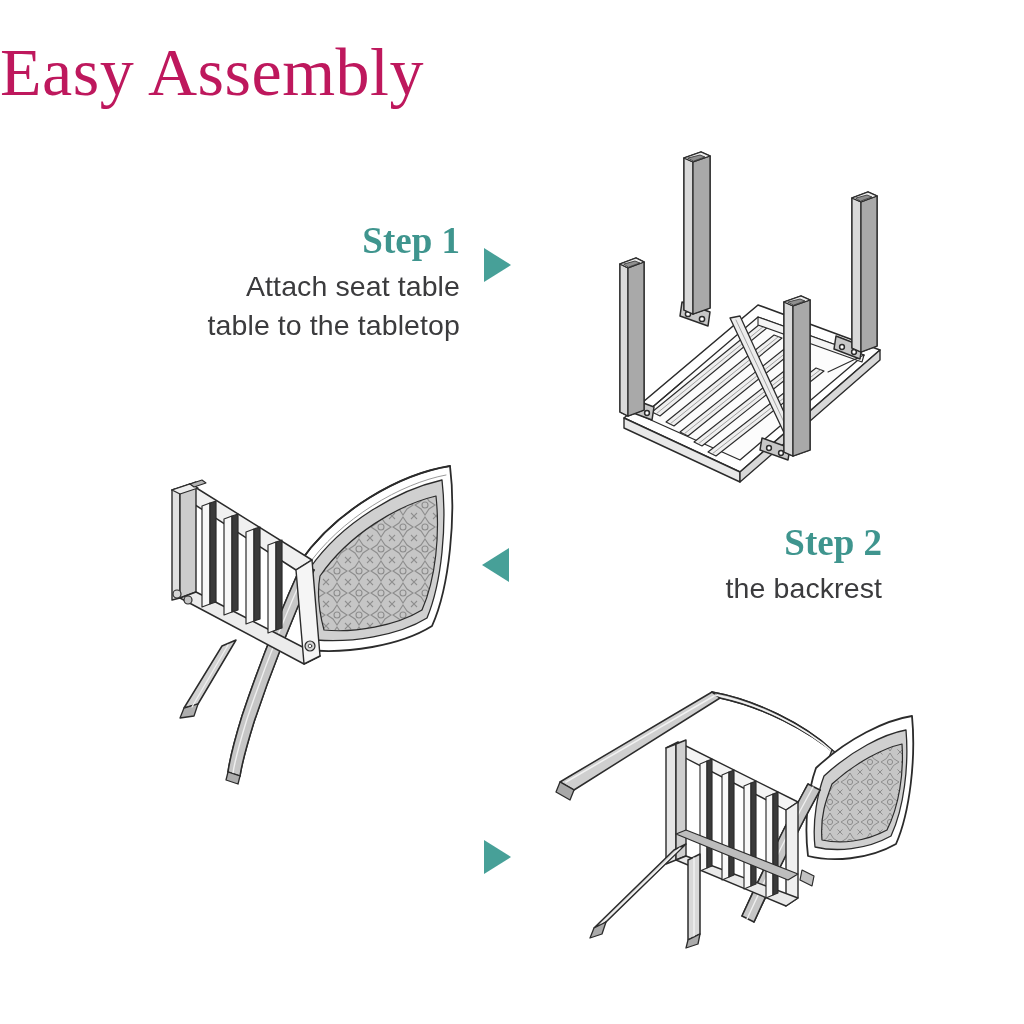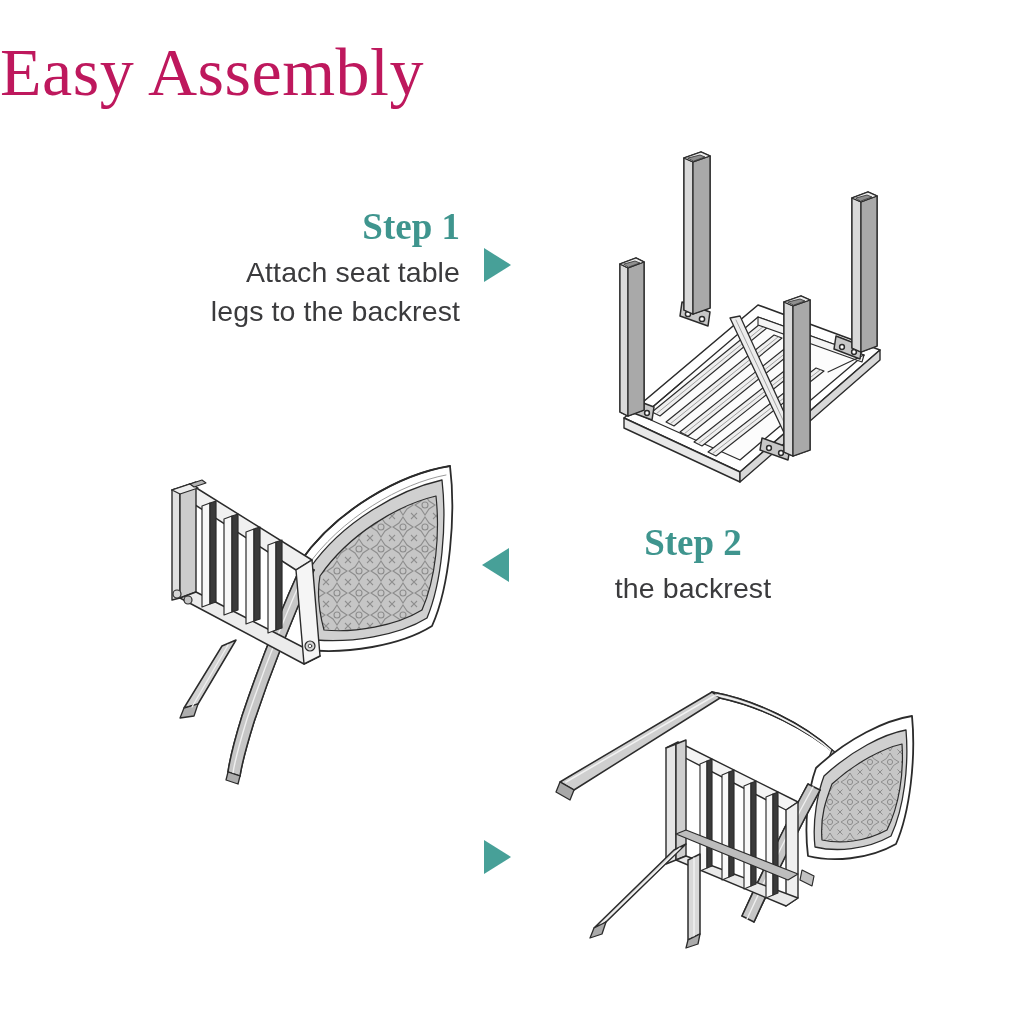--- a/index.html
+++ b/index.html
@@ -46,21 +46,21 @@
   .step-desc {
     font-family: "Liberation Sans", sans-serif;
     font-weight: 300;
     font-size: 28.5px;
     line-height: 1.38;
     color: #3b3b3d;
     margin: 0;
     letter-spacing: 0.1px;
   }
   .align-right { text-align: right; }
-  .align-left  { text-align: center; }
+  .align-left  { text-align: right; margin-left: 24px; }
 
   
   .tri {
     position: absolute;
     width: 0;
     height: 0;
   }
   .tri-right {
     border-top: 17px solid transparent;
     border-bottom: 17px solid transparent;
@@ -78,24 +78,24 @@
   }
   .illo svg { display: block; overflow: visible; }
 </style>
 </head>
 <body>
 
 <div id="page">
 
   <div id="title">Easy Assembly</div>
 
-  <div class="step-block align-right" style="left:140px; top:208px; width:320px;">
+  <div class="step-block align-right" style="left:140px; top:222px; width:320px;">
     <div class="step-label">Step 1</div>
     <div class="step-desc">Attach seat table</div>
-    <div class="step-desc">legs to the backrest</div>
+    <div class="step-desc">table to the tabletop</div>
   </div>
   <div class="tri tri-right" style="left:484px; top:248px;"></div>
 
   <div class="illo" style="left:590px; top:150px;">
     <svg width="320" height="340" viewBox="0 0 320 340">
       <g fill="none" stroke="#2b2b2b" stroke-width="1.5" stroke-linejoin="round" stroke-linecap="round">
 
         <polygon points="34,268 168,155 290,200 150,322" fill="#ffffff" stroke="#2b2b2b" stroke-width="1.6"></polygon>
 
         <polygon points="34,268 150,322 150,332 34,278" fill="#e8e8e8" stroke="#2b2b2b" stroke-width="1.4"></polygon>

